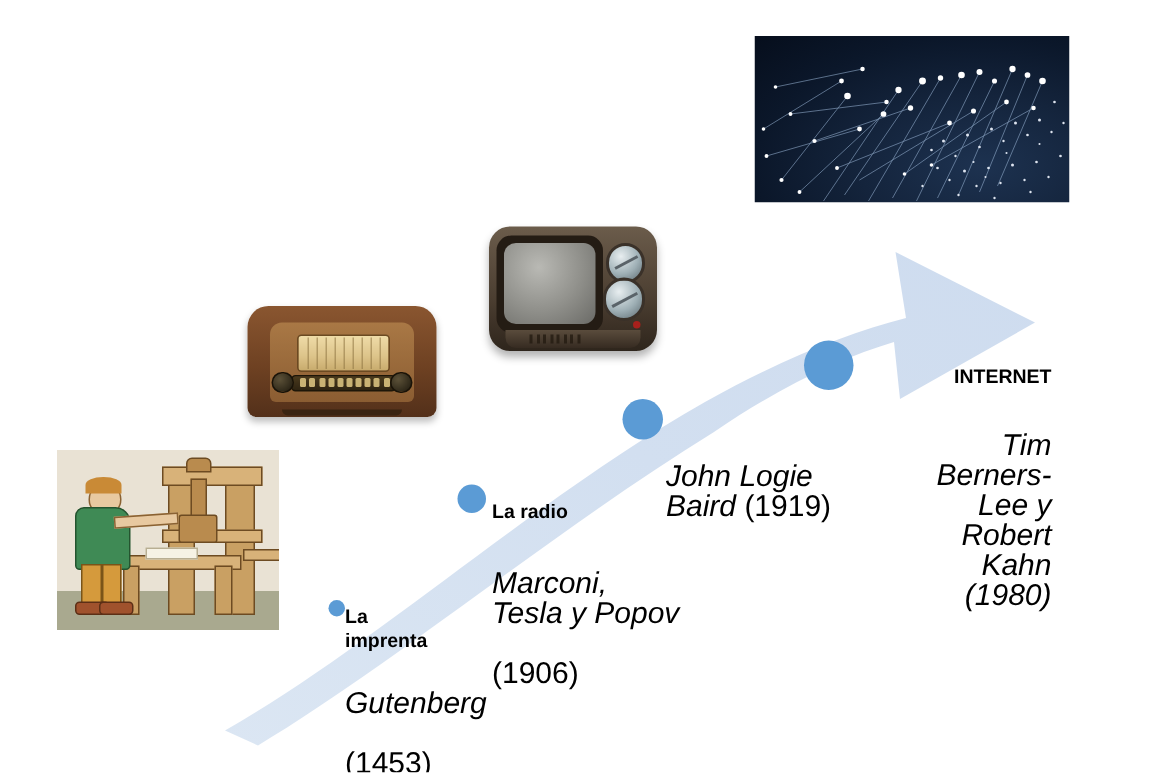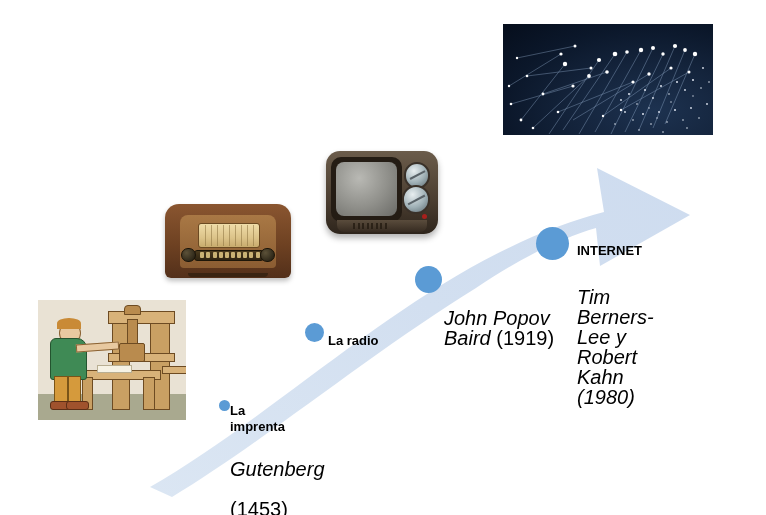--- a/index.html
+++ b/index.html
@@ -360,30 +360,35 @@
     <div class="ms-title">La
 imprenta</div>
     <div class="ms-sub">
       <span>Gutenberg</span><br>
       <span class="year-plain">(1453)</span>
     </div>
   </div>
 
   <div class="milestone" style="left:328px; top:333px; width:125px;">
     <div class="ms-title">La radio</div>
+    <div class="ms-sub" style="margin-top:10px;">
+      <span>Marconi,
+Tesla y Popov</span><br>
+      <span class="year-plain">(1906)</span>
+    </div>
   </div>
 
   <div class="milestone" style="left:444px; top:278px; width:115px;">
     <div class="ms-sub" style="margin-top:10px;">
-      <span>John Popov
+      <span>John Logie
 Baird </span><span class="year-plain">(1919)</span>
     </div>
   </div>
 
-  <div class="milestone" style="left:577px; top:243px; width:110px;">
+  <div class="milestone" style="left:591px; top:243px; width:110px;text-align:right;">
     <div class="ms-title">INTERNET</div>
     <div class="ms-sub" style="margin-top:8px;">
       <span>Tim Berners-
 Lee y Robert
 Kahn (1980)</span>
     </div>
   </div>
 
 </div>
 

